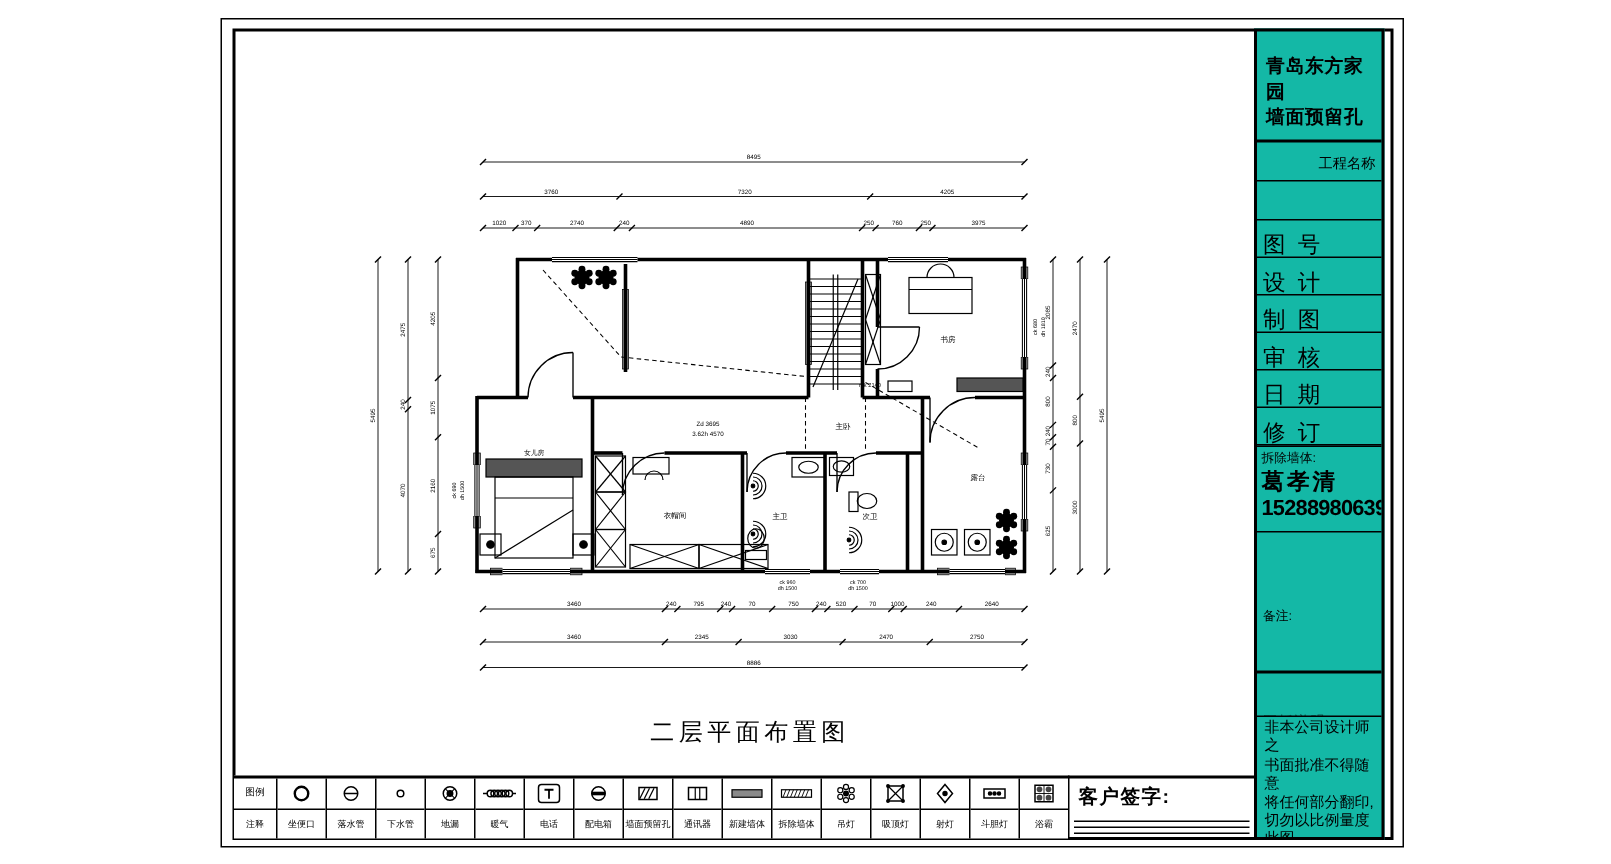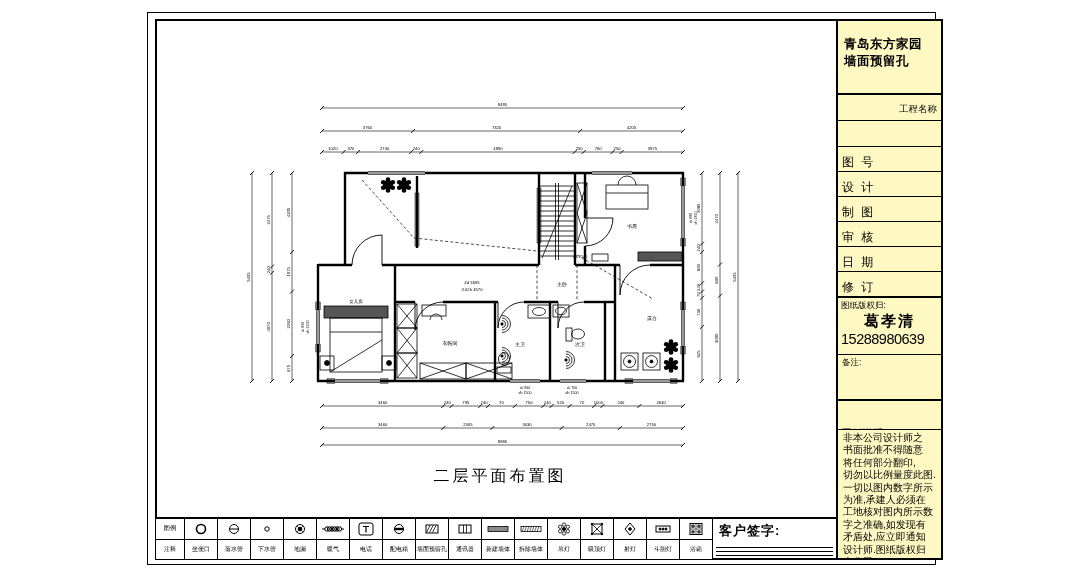--- a/index.html
+++ b/index.html
@@ -2,51 +2,51 @@
 <html><head>
 <meta charset="utf-8">
 <style>
   html,body{margin:0;padding:0;background:#fff;}
   .stage{position:relative;width:1074px;height:576px;background:#fff;overflow:hidden;
          font-family:"Liberation Sans","DejaVu Sans",sans-serif;color:#000;}
   .abs{position:absolute;box-sizing:border-box;}
   .sheet-outer{left:147px;top:12px;width:789px;height:553px;border:1px solid #000;}
   .sheet-inner{left:155px;top:19px;width:774px;height:541px;border:2px solid #000;}
   
-  .titleblock{left:836px;top:19px;width:107px;height:541px;border:2px solid #000;background:#fef9c3;
+  .titleblock{left:836px;top:19px;width:87px;height:541px;border:2px solid #000;background:#14b8a6;
               display:flex;flex-direction:column;}
   .tb-cell{box-sizing:border-box;border-bottom:1px solid #000;padding:2px 4px;overflow:hidden;}
   .tb-company{height:74px;border-bottom:2px solid #000;font-size:12.5px;font-weight:bold;
               line-height:17px;padding:15px 4px 0 6px;letter-spacing:.5px;}
   .tb-proj{height:26px;font-size:9.5px;text-align:right;padding-top:8px;}
   .tb-empty{height:26px;}
-  .tb-row{height:25px;font-size:12px;padding-top:7px;letter-spacing:2px;}
+  .tb-row{height:25px;font-size:15px;padding-top:7px;letter-spacing:2px;}
   .tb-designer{height:58px;border-top:1px solid #000;border-bottom:1px solid #000;padding:2px 3px;}
   .tb-designer .lab{font-size:8.5px;}
-  .tb-designer .nm{font-size:15px;font-weight:bold;letter-spacing:2px;text-align:center;}
-  .tb-designer .ph{font-size:14.5px;font-weight:normal;letter-spacing:-0.5px;}
-  .tb-remarks{height:46px;font-size:8.5px;border-bottom:2px solid #000;}
+  .tb-designer .nm{font-size:15px;font-weight:bold;letter-spacing:2px;}
+  .tb-designer .ph{font-size:14.5px;font-weight:bold;letter-spacing:-0.5px;}
+  .tb-remarks{height:46px;font-size:8.5px;border-bottom:2px solid #000;margin-top:48px;}
   .tb-notes-title{height:24px;font-size:9.5px;padding-top:26px;letter-spacing:1px;}
   .tb-notes{flex:1;font-size:10px;line-height:12.4px;white-space:pre-line;border-bottom:none;padding:2px 4px 2px 5px;}
   
   .legend{left:156px;top:517px;width:556px;height:42px;border-top:2px solid #000;display:flex;background:#fff;}
   .lcol{flex:1;border-right:1px solid #000;display:flex;flex-direction:column;}
   .lcol.hdr{flex:0 0 28px;}
   .lic{height:21px;border-bottom:1px solid #000;display:flex;align-items:center;justify-content:center;}
   .llb{height:20px;display:flex;align-items:center;justify-content:center;font-size:6px;letter-spacing:0;white-space:nowrap;}
   .lic svg{stroke:#000;fill:none;stroke-width:1;}
   .lic.txt{font-size:6.5px;}
   .signbox{left:712px;top:517px;width:124px;height:42px;border-top:2px solid #000;border-left:1px solid #000;}
   .signbox .sl{font-size:13px;font-weight:bold;padding:3px 0 0 6px;letter-spacing:1px;}
   .signbox .lines{position:absolute;left:3px;right:3px;bottom:3px;}
   .signbox .lines div{border-top:1px solid #000;margin-top:3px;}
   
   .plansvg{left:240px;top:88px;width:520px;height:372px;}
   svg text{font-family:"Liberation Sans","DejaVu Sans",sans-serif;fill:#000;}
-  .plan-title{left:240px;top:466px;width:520px;text-align:center;font-size:16px;
+  .plan-title{left:240px;top:478px;width:520px;text-align:center;font-size:16px;
               letter-spacing:3px;font-weight:500;}
 </style>
 </head>
 <body>
 
 <div class="stage">
   <div class="abs sheet-outer"></div>
   <div class="abs sheet-inner"></div>
 
   <svg id="plan-svg" class="abs plansvg" viewBox="0 0 520 372">
@@ -461,21 +461,21 @@
     </div>
     <div class="tb-cell tb-proj">工程名称</div>
     <div class="tb-cell tb-empty"></div>
     <div class="tb-cell tb-row">图 号</div>
     <div class="tb-cell tb-row">设 计</div>
     <div class="tb-cell tb-row">制 图</div>
     <div class="tb-cell tb-row">审 核</div>
     <div class="tb-cell tb-row">日 期</div>
     <div class="tb-cell tb-row">修 订</div>
     <div class="tb-cell tb-designer">
-      <div class="lab">图纸版权归:</div>
+      <div class="lab">拆除墙体:</div>
       <div class="nm">葛孝清</div>
       <div class="ph">15288980639</div>
     </div>
     <div class="tb-cell tb-remarks">备注:</div>
     <div class="tb-cell tb-notes-title">图纸说明</div>
     <div class="tb-cell tb-notes">非本公司设计师之
 书面批准不得随意
 将任何部分翻印,
 切勿以比例量度此图.
 一切以图内数字所示

